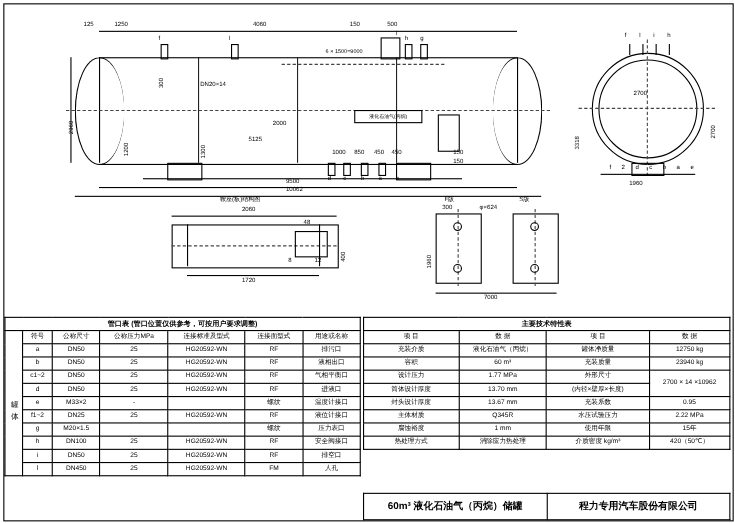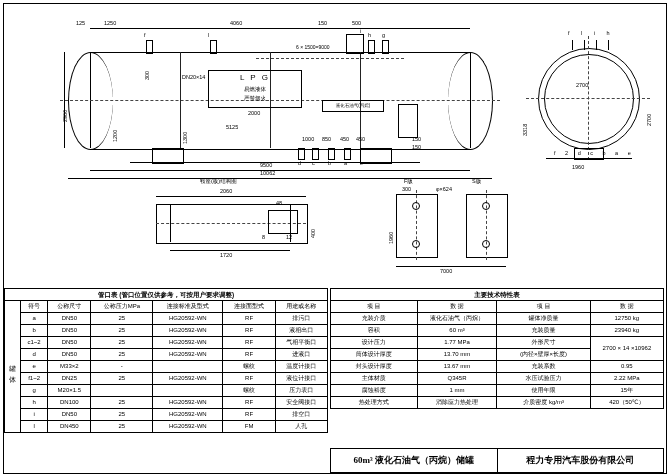--- a/index.html
+++ b/index.html
@@ -27,21 +27,21 @@
 
   
   table{border-collapse:collapse;font-size:6px;}
   .tbl td,.tbl th{border:1px solid #000;padding:0 2px;height:11px;line-height:11px;
        text-align:center;font-weight:normal;white-space:nowrap;}
   .tbl .ttl{font-weight:bold;font-size:6.5px;}
   .lefttbl{position:absolute;left:4px;top:288px;width:324px;}
   .righttbl{position:absolute;left:330px;top:288px;width:334px;}
   .vlabel{width:9px;font-size:7px;}
   .vtxt{writing-mode:vertical-rl;text-orientation:upright;letter-spacing:2px;}
-  .bottombar{position:absolute;left:4px;top:448px;width:660px;height:23px;font-family:Liberation Serif, serif;}
+  .bottombar{position:absolute;left:4px;top:448px;width:660px;height:23px;}
   .bottombar td{border:1px solid #000;height:21px;text-align:center;font-size:9px;}
   .title-cn{font-size:9px;font-weight:bold;}
 </style>
 </head>
 <body>
 
 <div class="sheet">
   <div class="frame"></div>
 
   <div class="abs" style="left:60px;top:18px;width:460px;height:150px;">
@@ -54,25 +54,20 @@
 
     <div class="ln v1px" style="left:30px;top:34px;height:96px;"></div>
     <div class="ln v1px" style="left:410px;top:34px;height:96px;"></div>
 
     <div class="dash" style="left:0px;top:82px;width:440px;"></div>
 
     <div class="ln v1px thin" style="left:120px;top:34px;height:96px;"></div>
     <div class="ln v1px thin" style="left:210px;top:34px;height:96px;"></div>
     <div class="ln v1px thin" style="left:300px;top:34px;height:96px;"></div>
 
-    <div class="abs" style="left:148px;top:52px;width:92px;height:36px;border:1px solid #000;">
-      <div class="abs" style="left:0;top:2px;width:92px;text-align:center;font-size:8px;letter-spacing:2px;">L P G</div>
-      <div class="abs" style="left:0;top:15px;width:92px;text-align:center;font-size:5.5px;">易燃液体</div>
-      <div class="abs" style="left:0;top:24px;width:92px;text-align:center;font-size:5.5px;">严禁烟火</div>
-    </div>
 
     <div class="abs" style="left:262px;top:82px;width:60px;height:10px;border:1px solid #000;text-align:center;font-size:4.5px;line-height:10px;">液化石油气(丙烷)</div>
 
     <div class="abs" style="left:92px;top:130px;width:30px;height:14px;border:1px solid #000;"></div>
     <div class="abs" style="left:300px;top:130px;width:30px;height:14px;border:1px solid #000;"></div>
     <div class="ln h1px" style="left:70px;top:144px;width:290px;"></div>
 
     <div class="abs" style="left:86px;top:22px;width:5px;height:12px;border:1px solid #000;"></div>
     <div class="abs" style="left:150px;top:22px;width:5px;height:12px;border:1px solid #000;"></div>
     <div class="abs" style="left:286px;top:16px;width:16px;height:18px;border:1px solid #000;"></div>

